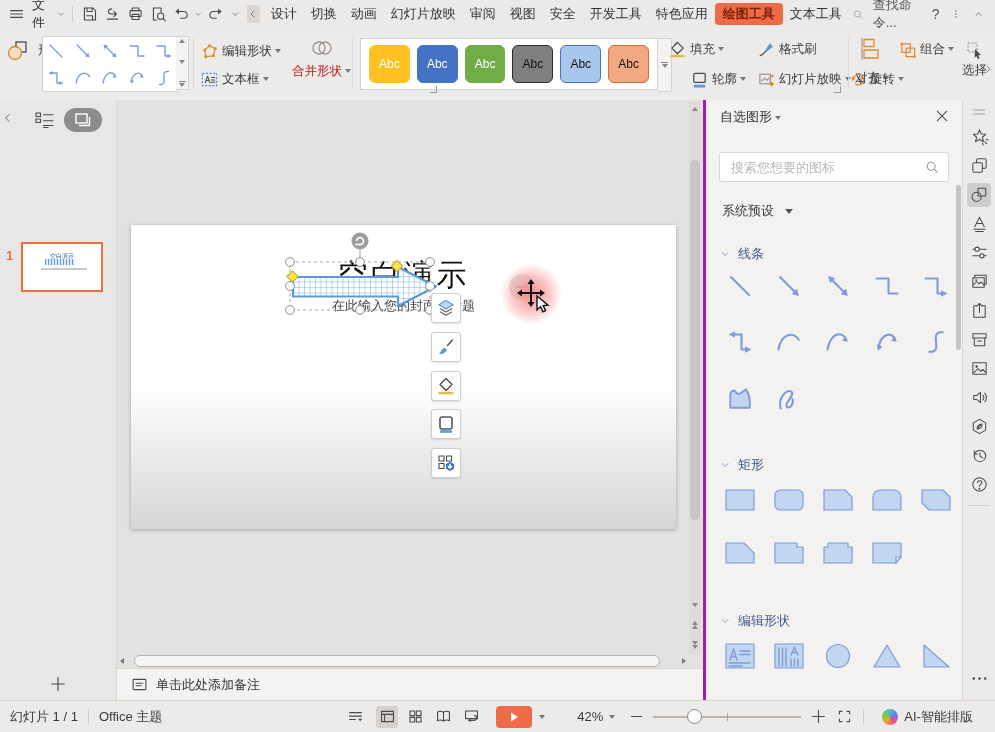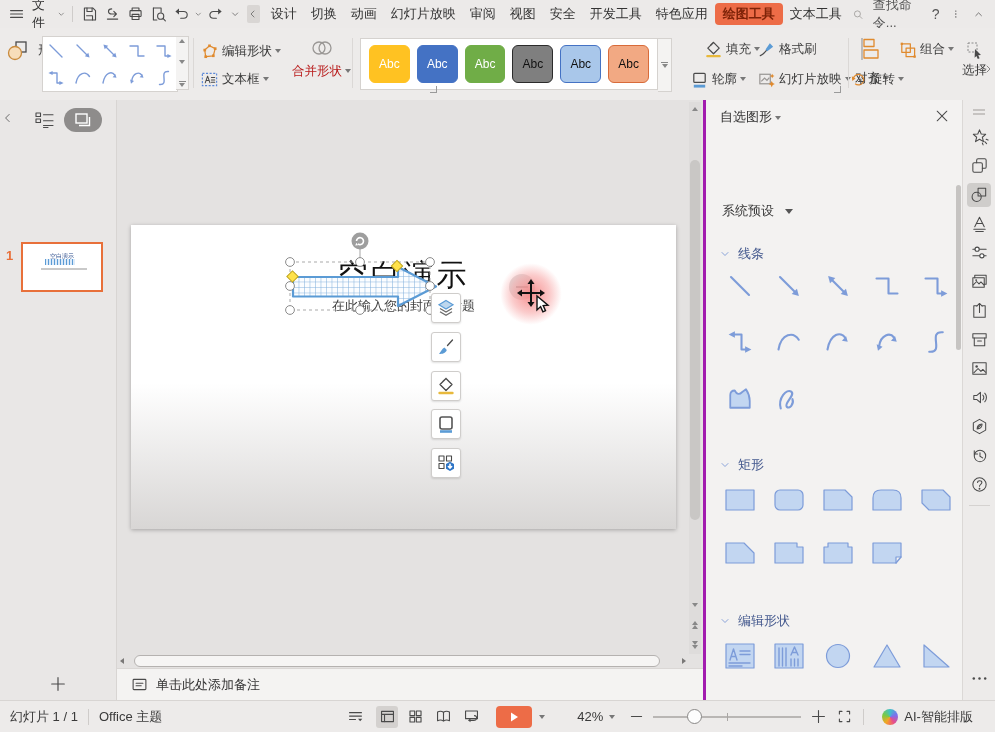--- a/index.html
+++ b/index.html
@@ -427,21 +427,21 @@
         <span>Abc</span>
       </div>
   </div>
   <div class="abcscroll">
       <span class="tri-dl">
         <i></i>
         <span class="tri-d"></span>
       </span>
     </div>
 
-  <div class="rbtn" style="left:704px;top:12px">
+  <div class="rbtn" style="left:668px;top:12px">
     <span data-icon="fill">
         <svg viewBox="0 0 20 20">
           <path class="s" d="M10 2.5 L16 8.5 L10 14.5 L4 8.5 Z"></path>
           <path class="s" d="M7 5.5 L10 2.5"></path>
           <path class="y" d="M3.5 17 H16.5"></path>
         </svg>
       </span>
     <span class="rb-lbl cd">填充</span>
   </div>
   <div class="rbtn" style="left:690px;top:42px">
@@ -706,20 +706,29 @@
   <div class="rp-head">
     <span>自选图形</span>
     <span class="cd"></span>
   </div>
   <span class="rp-close" data-icon="close">
       <svg viewBox="0 0 20 20">
         <path class="s" d="M4 4 L16 16 M16 4 L4 16"></path>
       </svg>
     </span>
 
+  <div class="rp-search">
+    <input type="text" placeholder="搜索您想要的图标" style="">
+    <span data-icon="search">
+        <svg viewBox="0 0 20 20">
+          <circle class="g" cx="9" cy="9" r="5"></circle>
+          <path class="g" d="M12.8 12.8 L17 17"></path>
+        </svg>
+      </span>
+  </div>
 
   <div class="rp-preset">
     <span>系统预设</span>
     <span class="tri-d2"></span>
   </div>
 
   <div class="sec-head" style="top:145px">
     <span class="sec-chev" data-icon="sec-chev">
         <svg viewBox="0 0 20 20">
           <path d="M4 7 L10 13 L16 7" stroke="#7E9AD6" stroke-width="1.8" fill="none" stroke-linecap="round"></path>

